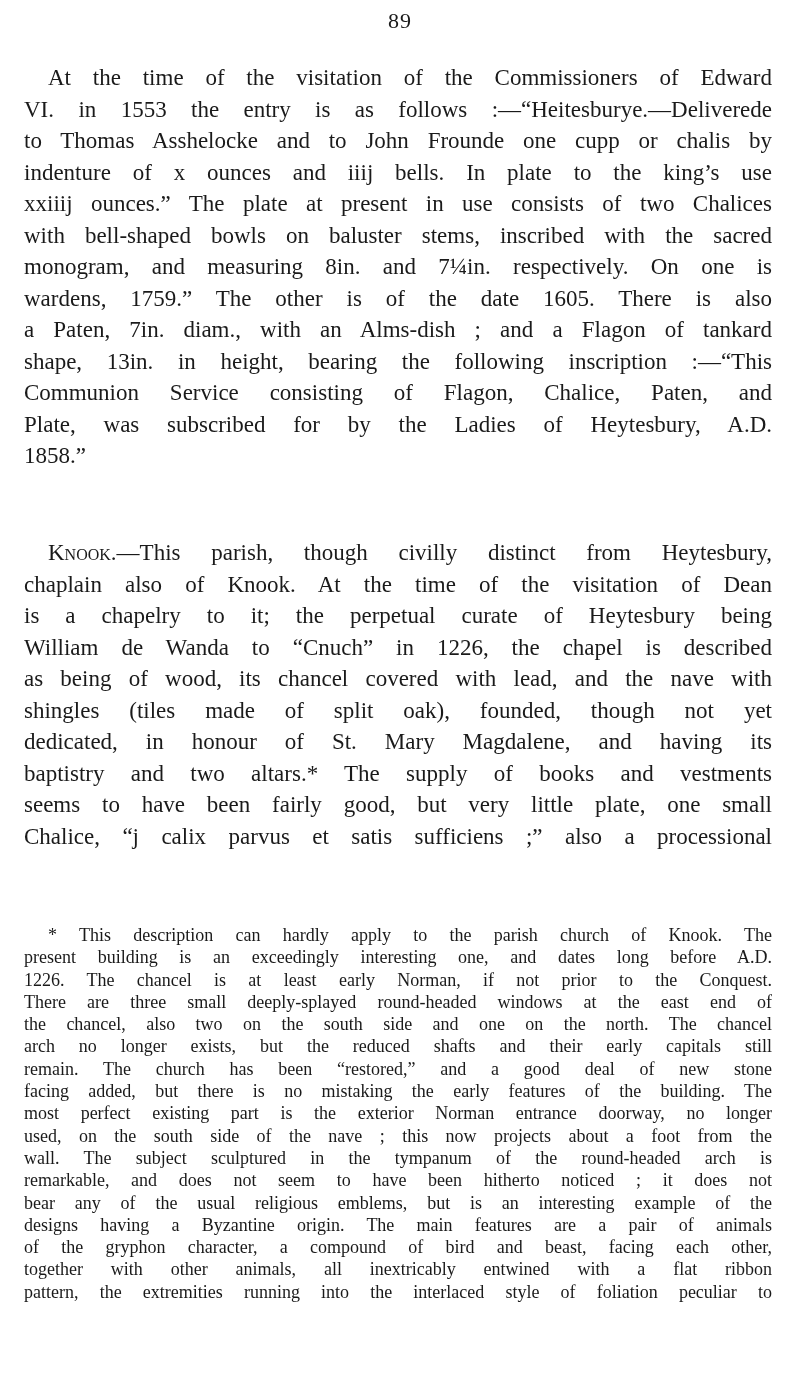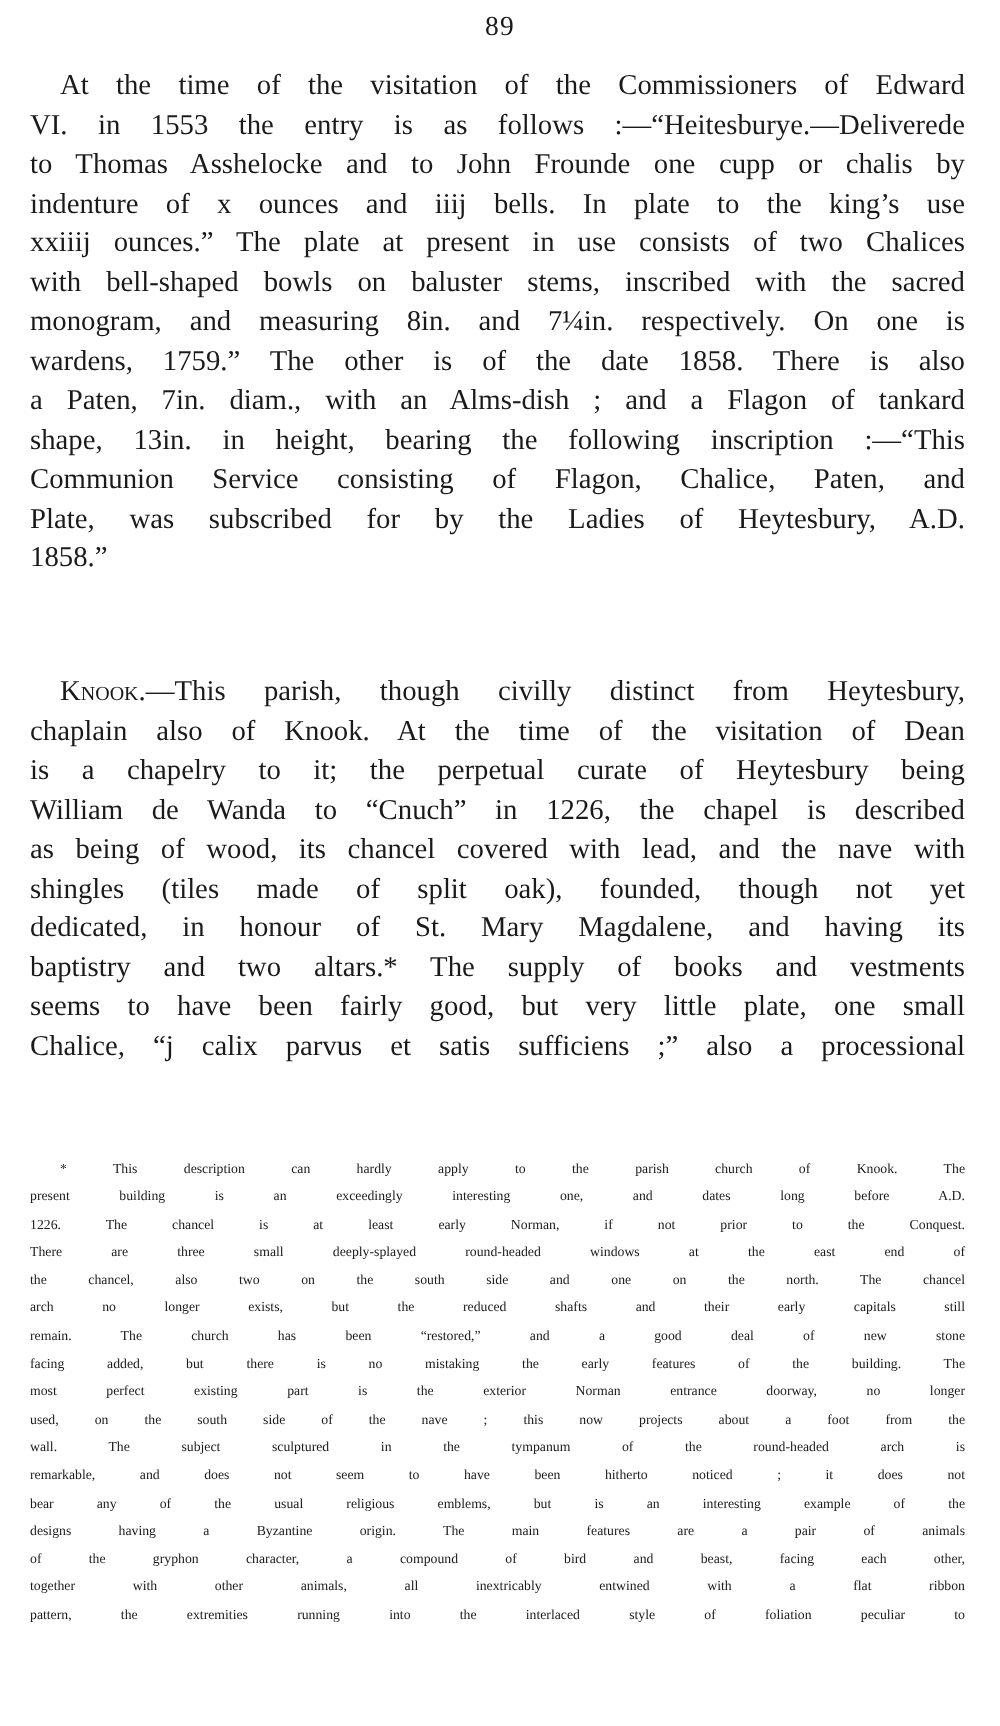--- a/index.html
+++ b/index.html
@@ -40,27 +40,27 @@
     text-align-last: left;
   }
   .body-text .line {
     font-size: 23px;
     height: 31.5px;
     line-height: 31.5px;
   }
   .indent {
     padding-left: 24px;
   }
-  .para1 { top: 52px; }
+  .para1 { top: 62px; }
   .para2 { top: 537px; }
   .footnote {
     top: 924px;
   }
   .footnote .line {
-    font-size: 11px;
+    font-size: 18px;
     height: 22.3px;
     line-height: 22.3px;
   }
   .footnote .indent {
     padding-left: 24px;
   }
   .smallcaps {
     font-variant: small-caps;
   }
 </style>
@@ -70,21 +70,21 @@
 <div class="page-number">89</div>
 
 <div class="block body-text para1">
   <span class="line indent">At the time of the visitation of the Commissioners of Edward</span>
   <span class="line">VI. in 1553 the entry is as follows :—“Heitesburye.—Deliverede</span>
   <span class="line">to Thomas Asshelocke and to John Frounde one cupp or chalis by</span>
   <span class="line">indenture of x ounces and iiij bells. In plate to the king’s use</span>
   <span class="line">xxiiij ounces.” The plate at present in use consists of two Chalices</span>
   <span class="line">with bell-shaped bowls on baluster stems, inscribed with the sacred</span>
   <span class="line">monogram, and measuring 8in. and 7¼in. respectively. On one is</span>
-  <span class="line">wardens, 1759.” The other is of the date 1858. There is also</span>
+  <span class="line">wardens, 1759.” The other is of the date 1605. There is also</span>
   <span class="line">a Paten, 7in. diam., with an Alms-dish ; and a Flagon of tankard</span>
   <span class="line">shape, 13in. in height, bearing the following inscription :—“This</span>
   <span class="line">Communion Service consisting of Flagon, Chalice, Paten, and</span>
   <span class="line">Plate, was subscribed for by the Ladies of Heytesbury, A.D.</span>
   <span class="line last">1858.”</span>
 </div>
 
 <div class="block body-text para2">
   <span class="line indent"><span class="smallcaps">Knook.</span><span>—This parish, though civilly distinct from Heytesbury,</span></span>
   <span class="line">chaplain also of Knook. At the time of the visitation of Dean</span>

